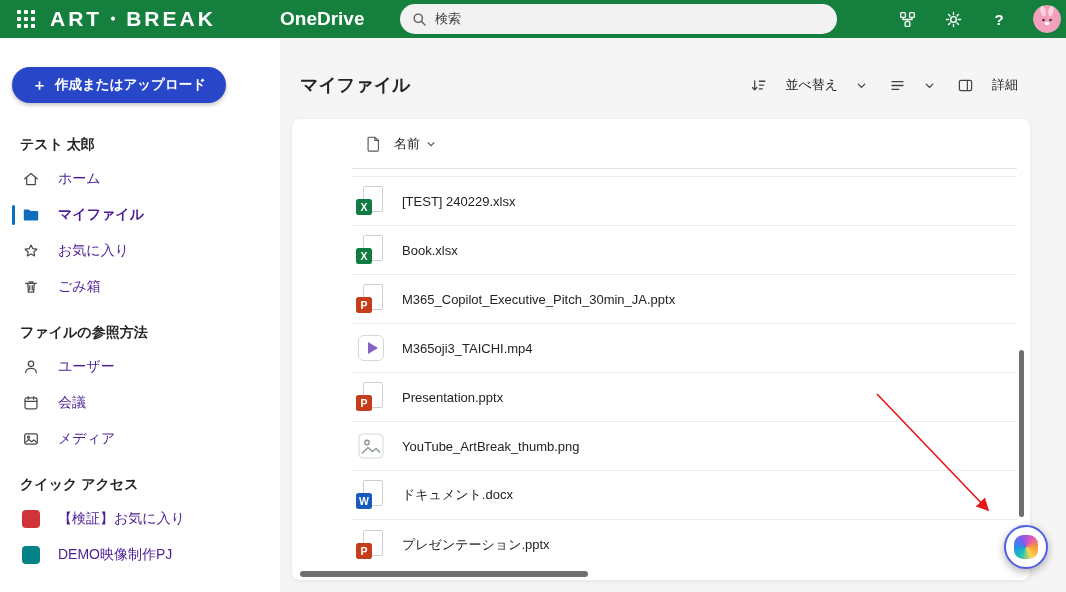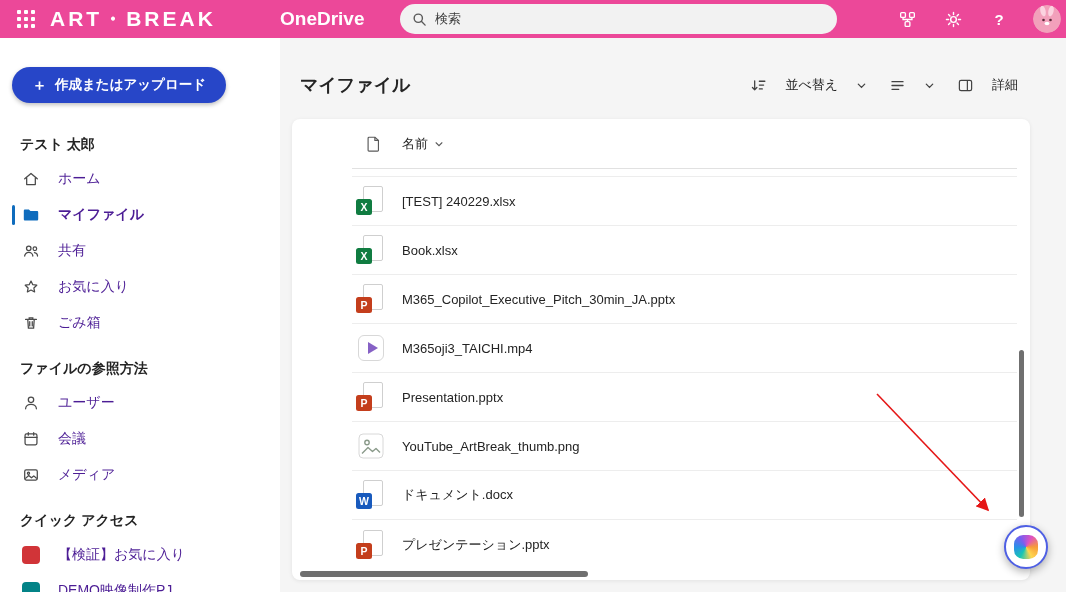--- a/index.html
+++ b/index.html
@@ -3,21 +3,21 @@
 <meta charset="utf-8">
 <style>
   :root{
     --accent:#2746c8; --sel:#0f6cbd; --arrow:#e51717; --ring:#4e5fe4; --sb:#6f6f6f;
   }
   *{box-sizing:border-box;margin:0;padding:0;font-family:"Liberation Sans",sans-serif;}
   body{background:#fff;}
   .screen{position:relative;width:1066px;height:592px;overflow:hidden;background:#fff;}
 
   
-  .topbar{position:absolute;left:0;top:0;width:1066px;height:38px;background:#ec4899;color:#fff;}
+  .topbar{position:absolute;left:0;top:0;width:1066px;height:38px;background:#15803d;color:#fff;}
   .waffle{position:absolute;left:8px;top:0;width:36px;height:38px;background:none;border:0;display:flex;align-items:center;justify-content:center;cursor:pointer;}
   .waffle-grid{display:grid;grid-template-columns:repeat(3,4px);grid-template-rows:repeat(3,4px);gap:3px;}
   .waffle-grid i{background:#fff;border-radius:1px;}
   .brand{position:absolute;left:50px;top:0;height:38px;line-height:38px;font-size:21px;font-weight:800;letter-spacing:3px;color:#fff;}
   .appname{position:absolute;left:280px;top:0;height:38px;line-height:38px;font-size:19px;font-weight:700;color:#fff;cursor:pointer;}
   .search{position:absolute;left:400px;top:4px;width:437px;height:30px;border-radius:15px;background:#f2f2f2;display:flex;align-items:center;padding:0 12px;gap:8px;color:#3b3b3b;font-size:13px;cursor:text;}
   .top-icons{position:absolute;right:5px;top:0;height:38px;display:flex;align-items:center;gap:22px;}
   .top-icons button{background:none;border:0;color:#fff;display:flex;align-items:center;justify-content:center;width:24px;height:24px;cursor:pointer;font-size:15px;font-weight:600;}
   .avatar-btn{width:28px !important;height:28px !important;border-radius:50%;overflow:hidden;padding:0;}
 
@@ -35,21 +35,21 @@
   .nav.browse,.nav.quick{margin-top:10px;}
   .sq-icon{width:18px;height:18px;border-radius:4px;flex:none;}
 
   
   .main{position:absolute;left:280px;top:38px;width:786px;height:554px;background:#f5f5f5;}
   .page-title{position:absolute;left:20px;top:36px;font-size:18px;font-weight:700;color:#242424;line-height:22px;}
   .toolbar{position:absolute;right:48px;top:32px;height:30px;display:flex;align-items:center;gap:22px;}
   .tb-btn{background:none;border:0;display:inline-flex;align-items:center;gap:18px;font-size:13px;color:#242424;cursor:pointer;height:30px;}
 
   .card{position:absolute;left:12px;top:81px;width:738px;height:461px;background:#fff;border-radius:8px;box-shadow:0 1px 4px rgba(0,0,0,.08);overflow:hidden;}
-  .list-header{position:relative;height:50px;display:flex;align-items:center;padding-left:73px;gap:20px;font-size:13px;color:#242424;}
+  .list-header{position:relative;height:50px;display:flex;align-items:center;padding-left:73px;gap:12px;font-size:13px;color:#242424;}
   .list-header::after{content:"";position:absolute;left:60px;right:13px;bottom:0;height:1px;background:#e1e1e1;}
   .name-head{display:inline-flex;align-items:center;gap:6px;cursor:pointer;}
   .rows{margin:7px 13px 0 60px;border-top:1px solid #ededed;}
   .file-row{height:49px;display:flex;align-items:center;padding-left:3px;gap:15px;border-bottom:1px solid #ededed;cursor:pointer;}
   .file-row:last-child{border-bottom:0;}
   .fname{font-size:13px;color:#242424;}
 
   .ficon{position:relative;width:32px;height:32px;flex:none;display:flex;align-items:center;justify-content:center;}
   .ficon .page{position:absolute;left:8px;top:1px;width:20px;height:26px;background:#fff;border:1px solid #cfcfcf;border-radius:2px;}
   .ficon .badge{position:absolute;left:1px;bottom:2px;width:16px;height:16px;border-radius:2.5px;color:#fff;font-size:10.5px;font-weight:700;display:flex;align-items:center;justify-content:center;}
@@ -145,31 +145,20 @@
       <div class="nav-item sel">
         <span class="nico">
             <svg width="18" height="18" viewBox="0 0 20 20">
               <path fill="#0f6cbd" d="M2 5.4C2 4.6 2.6 4 3.4 4h3.7c.4 0 .8.15 1.1.42l1.2 1.08h7.2c.8 0 1.4.6 1.4 1.4v7.7c0 .8-.6 1.4-1.4 1.4H3.4C2.6 16 2 15.4 2 14.6z"></path>
             </svg>
           </span>
         <span>マイファイル</span>
       </div>
       <div class="nav-item">
         <span class="nico">
-            <svg width="18" height="18" viewBox="0 0 20 20" fill="none" stroke="#4a4a4a" stroke-width="1.4" stroke-linecap="round">
-              <circle cx="7.5" cy="7" r="2.5"></circle>
-              <path d="M3 15.6c0-2.3 2-4.1 4.5-4.1s4.5 1.8 4.5 4.1"></path>
-              <circle cx="14.3" cy="7.5" r="2"></circle>
-              <path d="M13.8 11.7c2 .2 3.4 1.9 3.4 3.9"></path>
-            </svg>
-          </span>
-        <span>共有</span>
-      </div>
-      <div class="nav-item">
-        <span class="nico">
             <svg width="18" height="18" viewBox="0 0 20 20" fill="none" stroke="#4a4a4a" stroke-width="1.4" stroke-linejoin="round">
               <path d="M10 3.4l2 4 4.4.6-3.2 3.1.8 4.4-4-2.1-4 2.1.8-4.4-3.2-3.1 4.4-.6z"></path>
             </svg>
           </span>
         <span>お気に入り</span>
       </div>
       <div class="nav-item">
         <span class="nico">
             <svg width="18" height="18" viewBox="0 0 20 20" fill="none" stroke="#4a4a4a" stroke-width="1.4" stroke-linecap="round">
               <path d="M4 6h12M8 6V4.4h4V6M6.4 6l.7 9.6h5.8l.7-9.6M8.6 8.6v4.6M11.4 8.6v4.6"></path>

